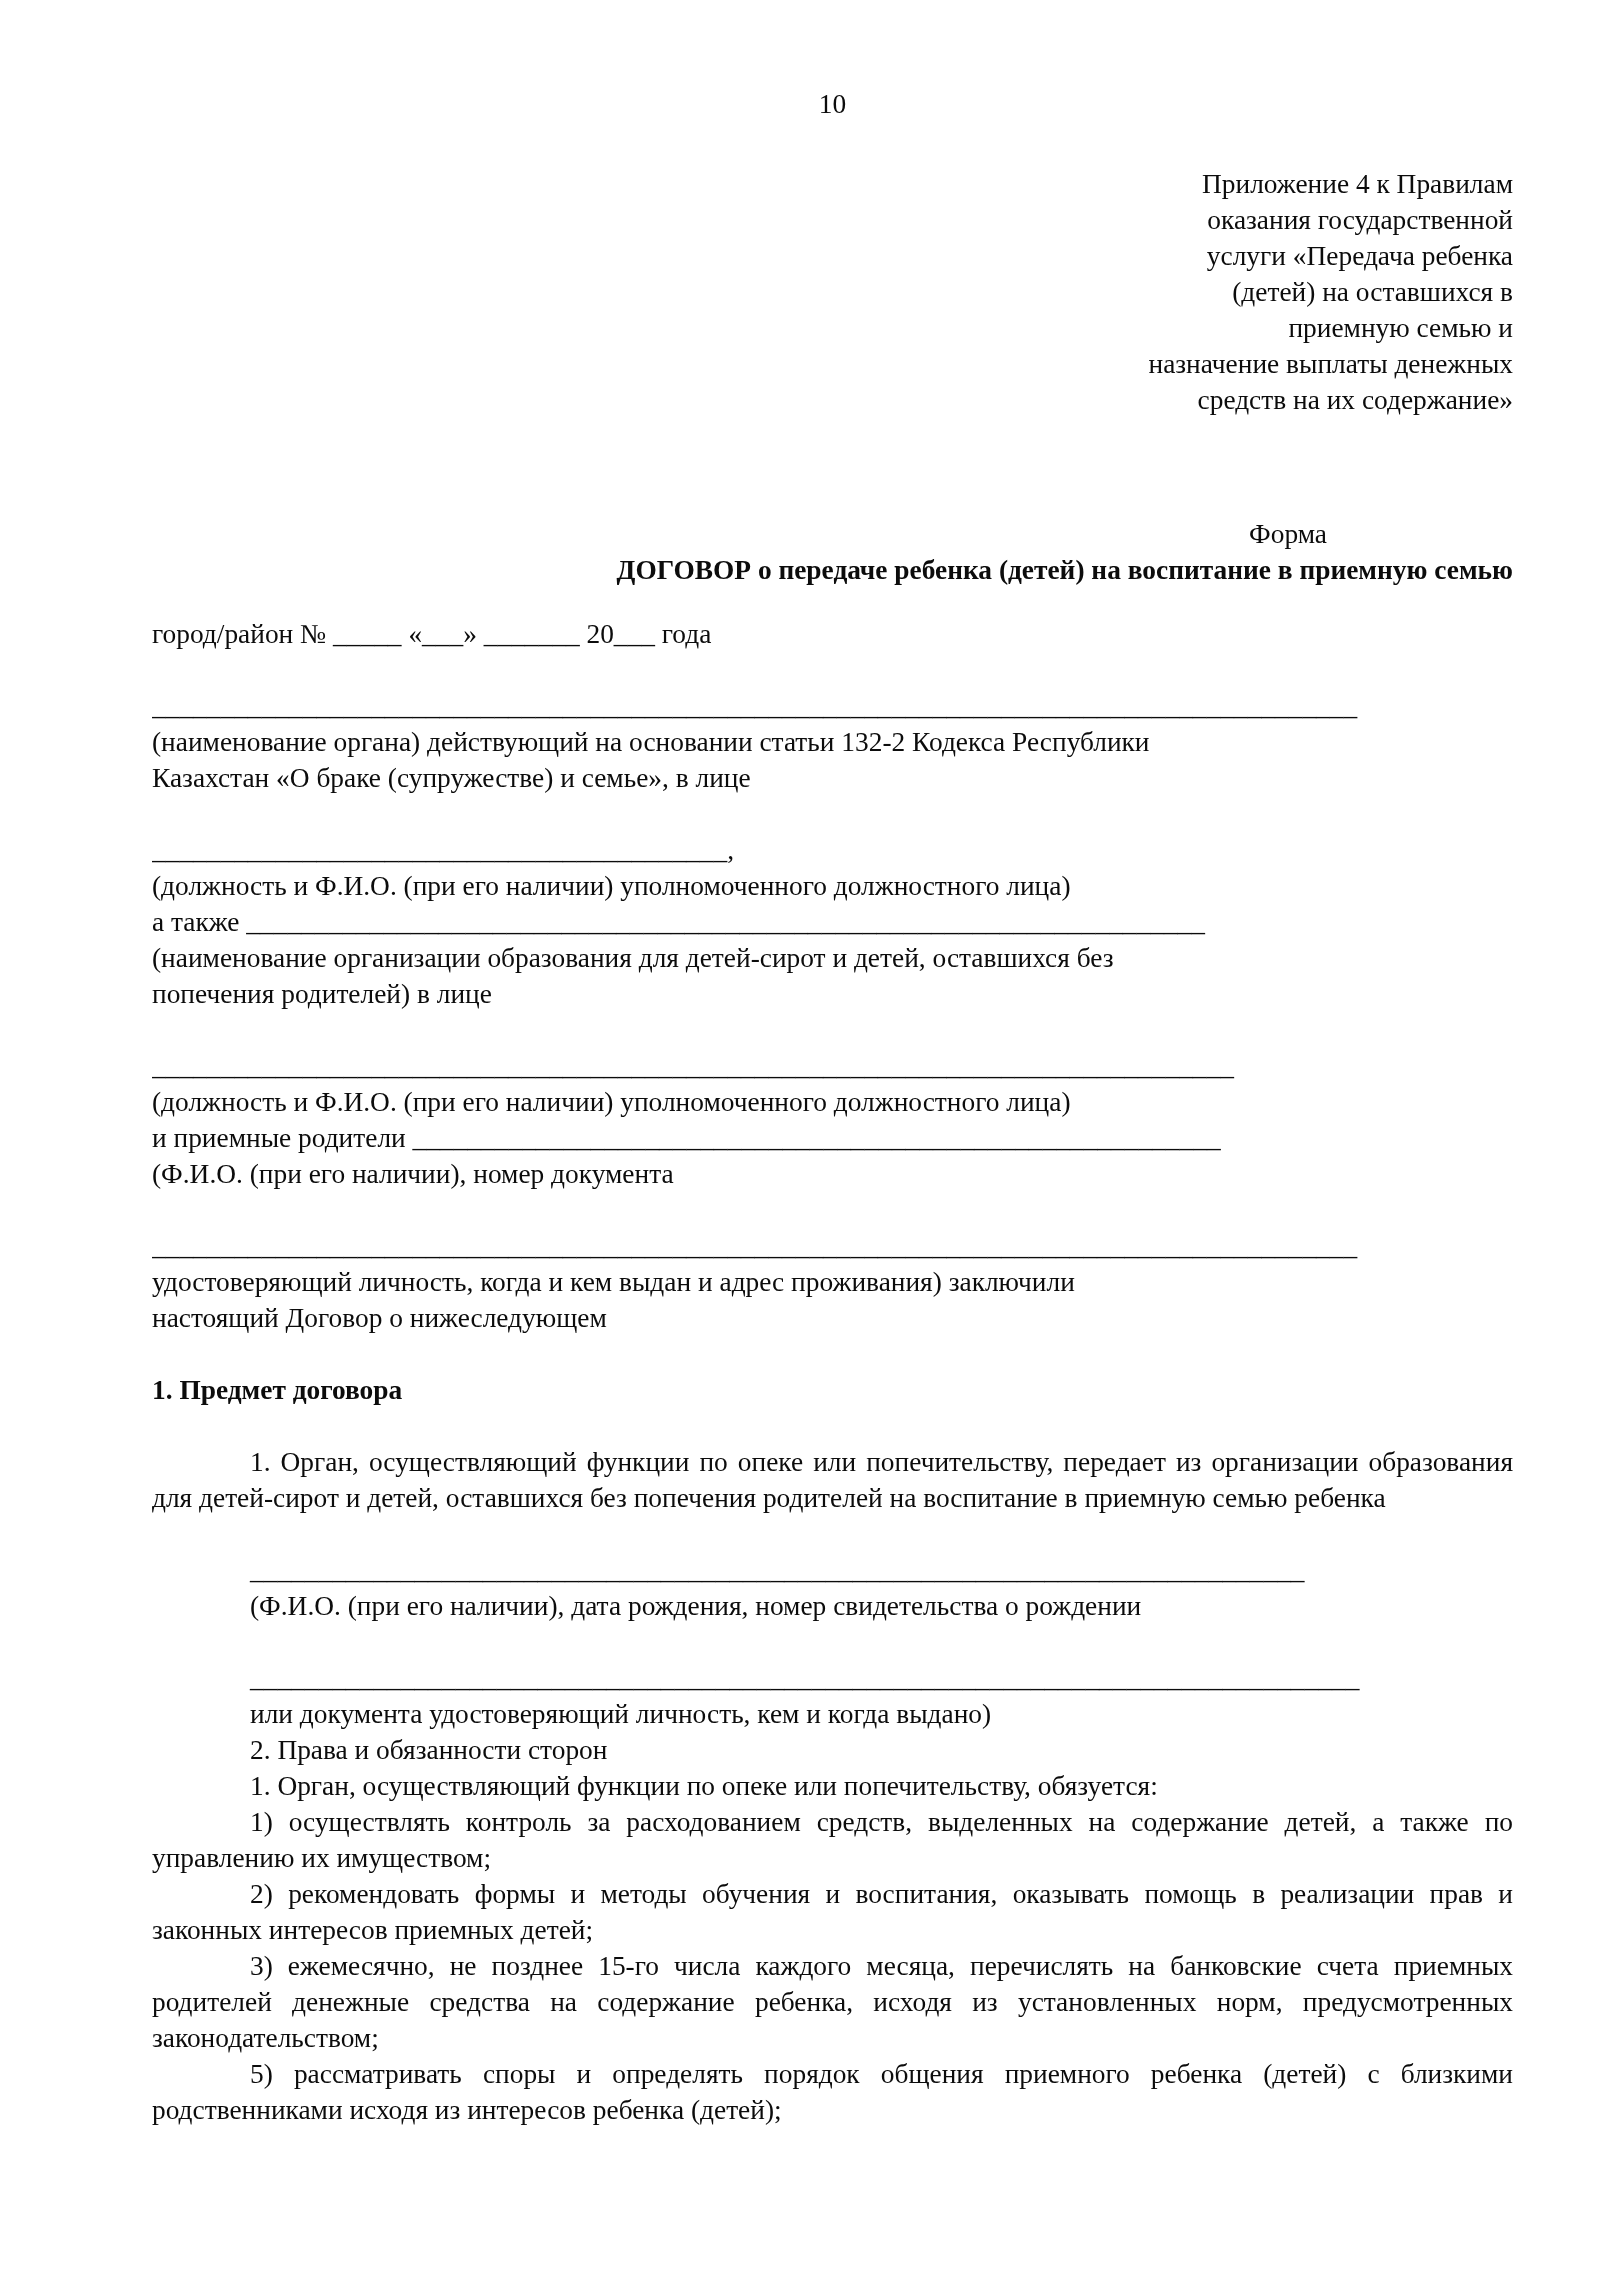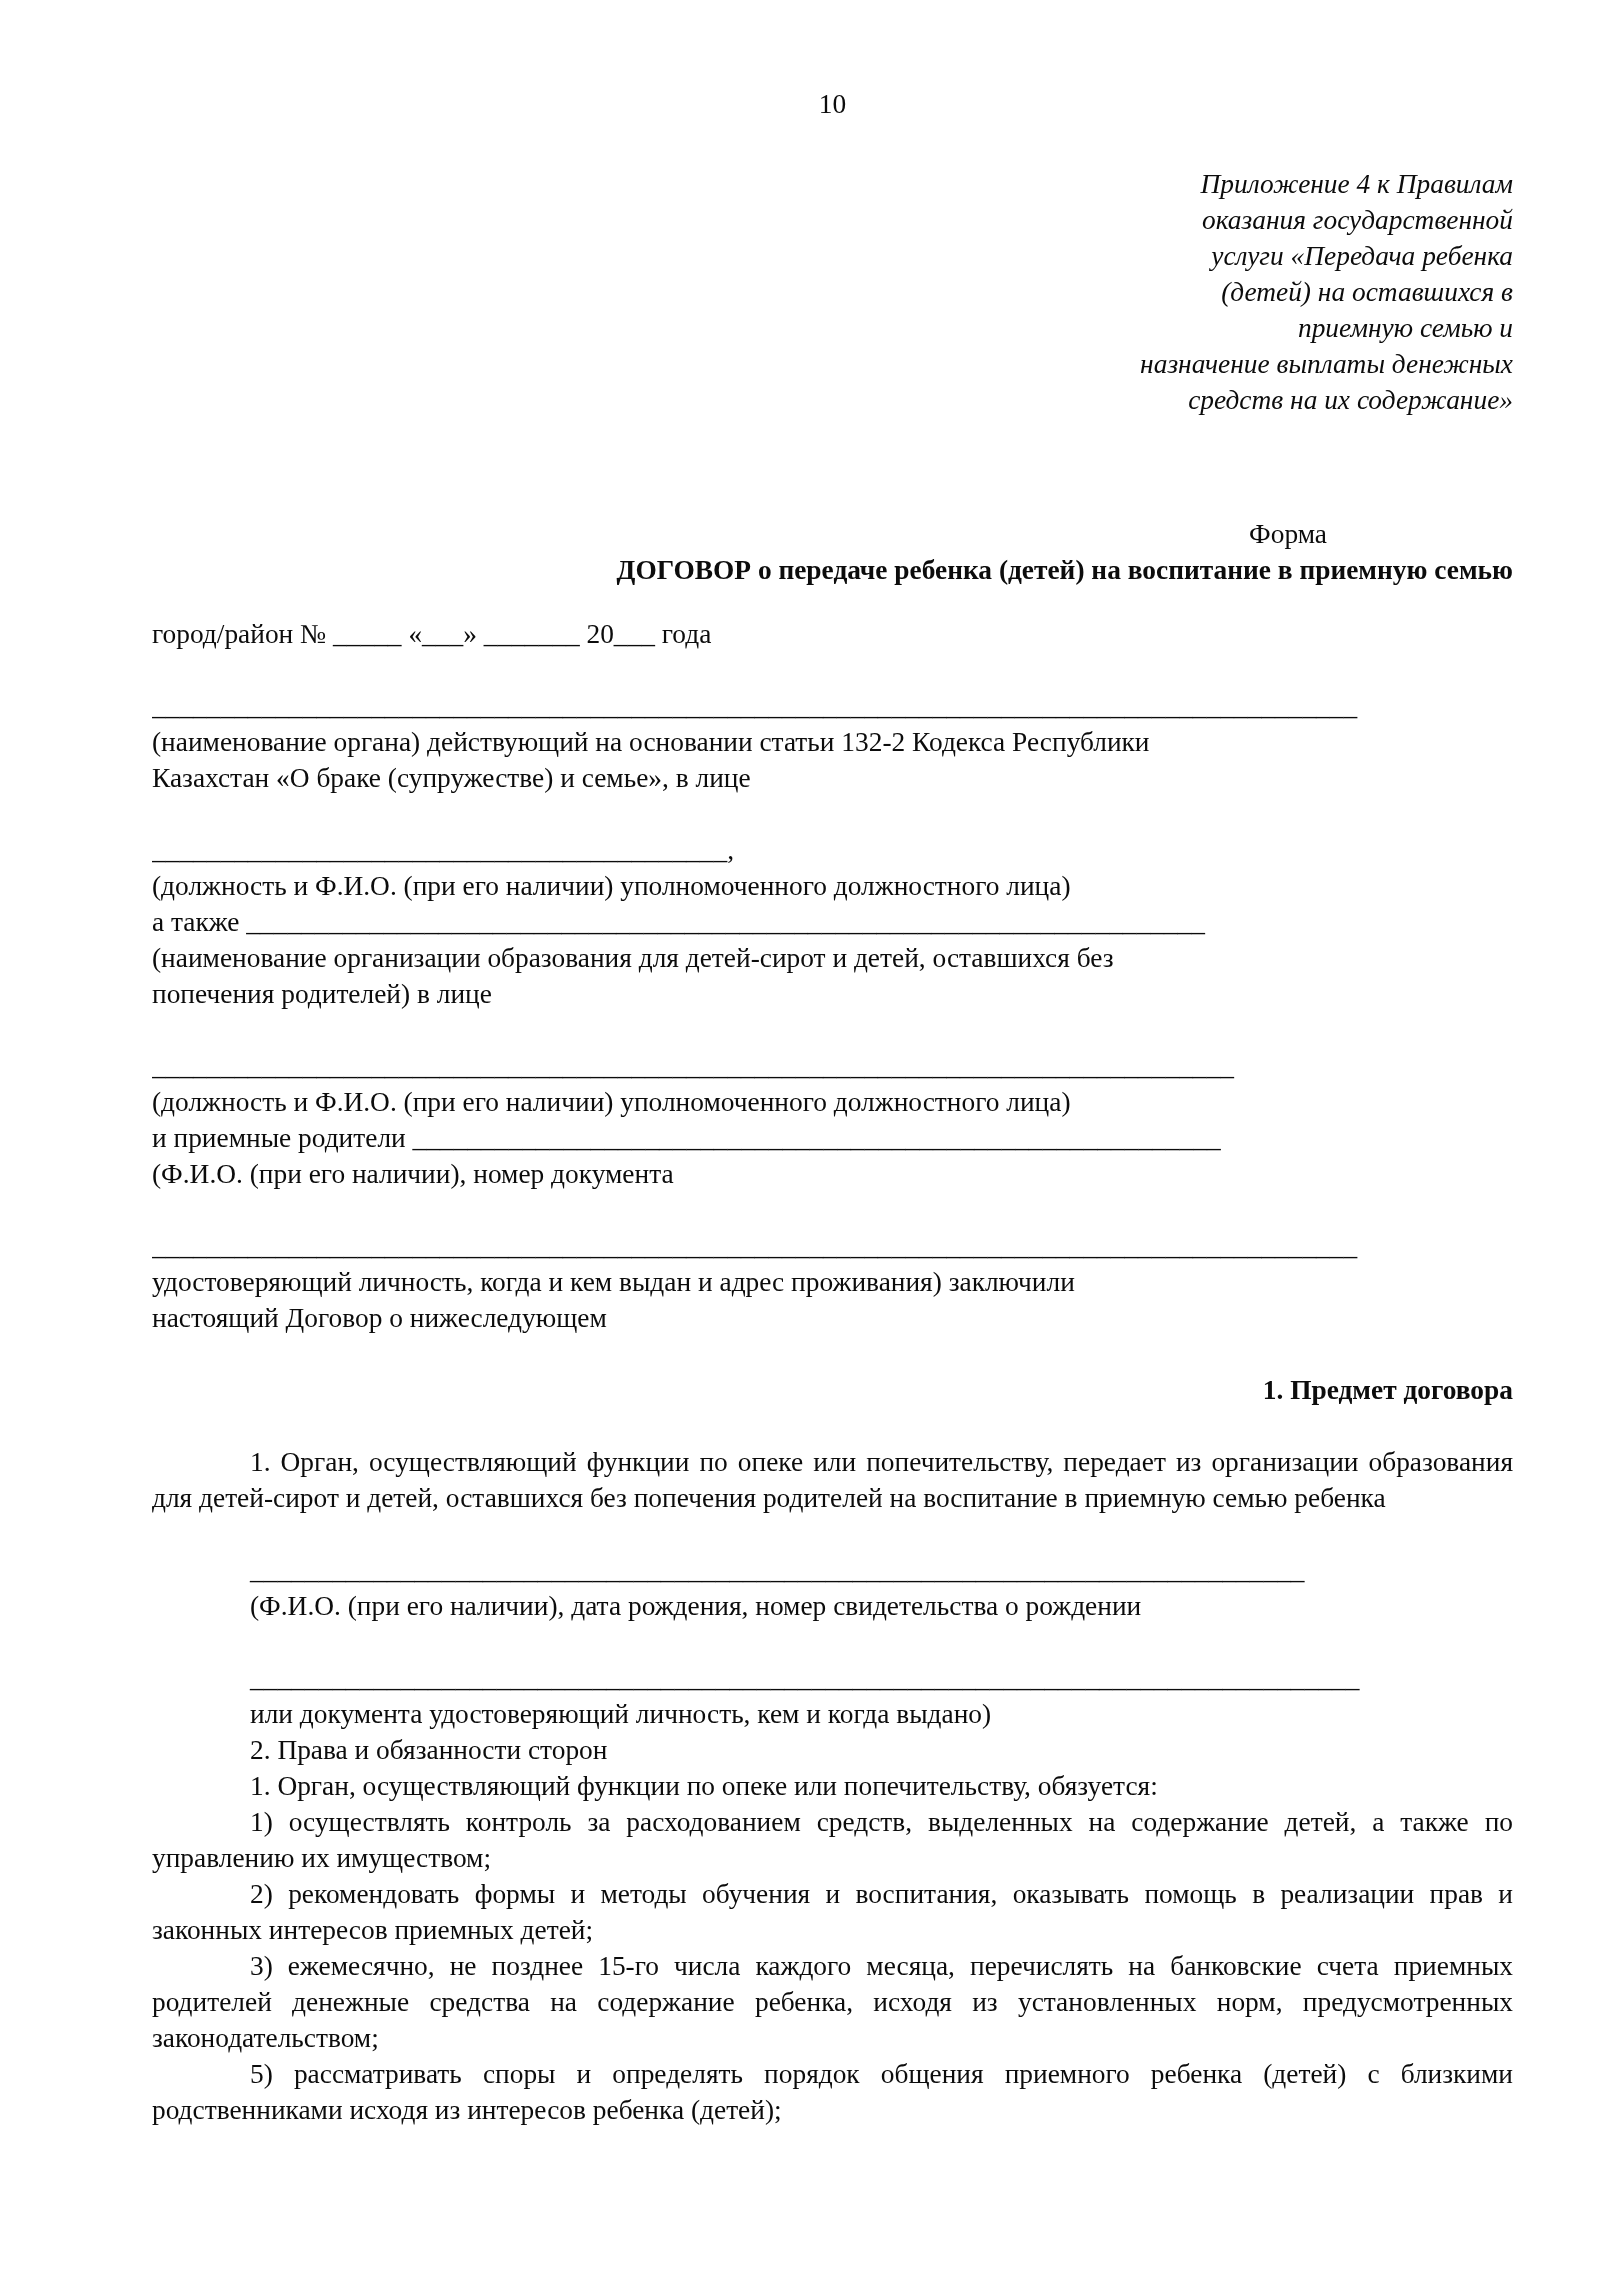--- a/index.html
+++ b/index.html
@@ -39,34 +39,33 @@
     font-weight: bold;
     margin-bottom: 28px;
   }
   .line {
     white-space: pre;
     overflow: hidden;
     min-height: 36px;
   }
   .appendix .line {
     white-space: normal;
-    font-style: italic;
   }
   .line.indent {
     padding-left: 98px;
   }
   .line.justify {
     white-space: normal;
     overflow: visible;
     text-align: justify;
     text-indent: 98px;
     min-height: 36px;
   }
   .section-heading {
-    text-align: right;
+    text-align: left;
     font-weight: bold;
     margin-top: 36px;
     margin-bottom: 36px;
   }
 </style>
 </head>
 <body>
 
 <div class="page">
 

